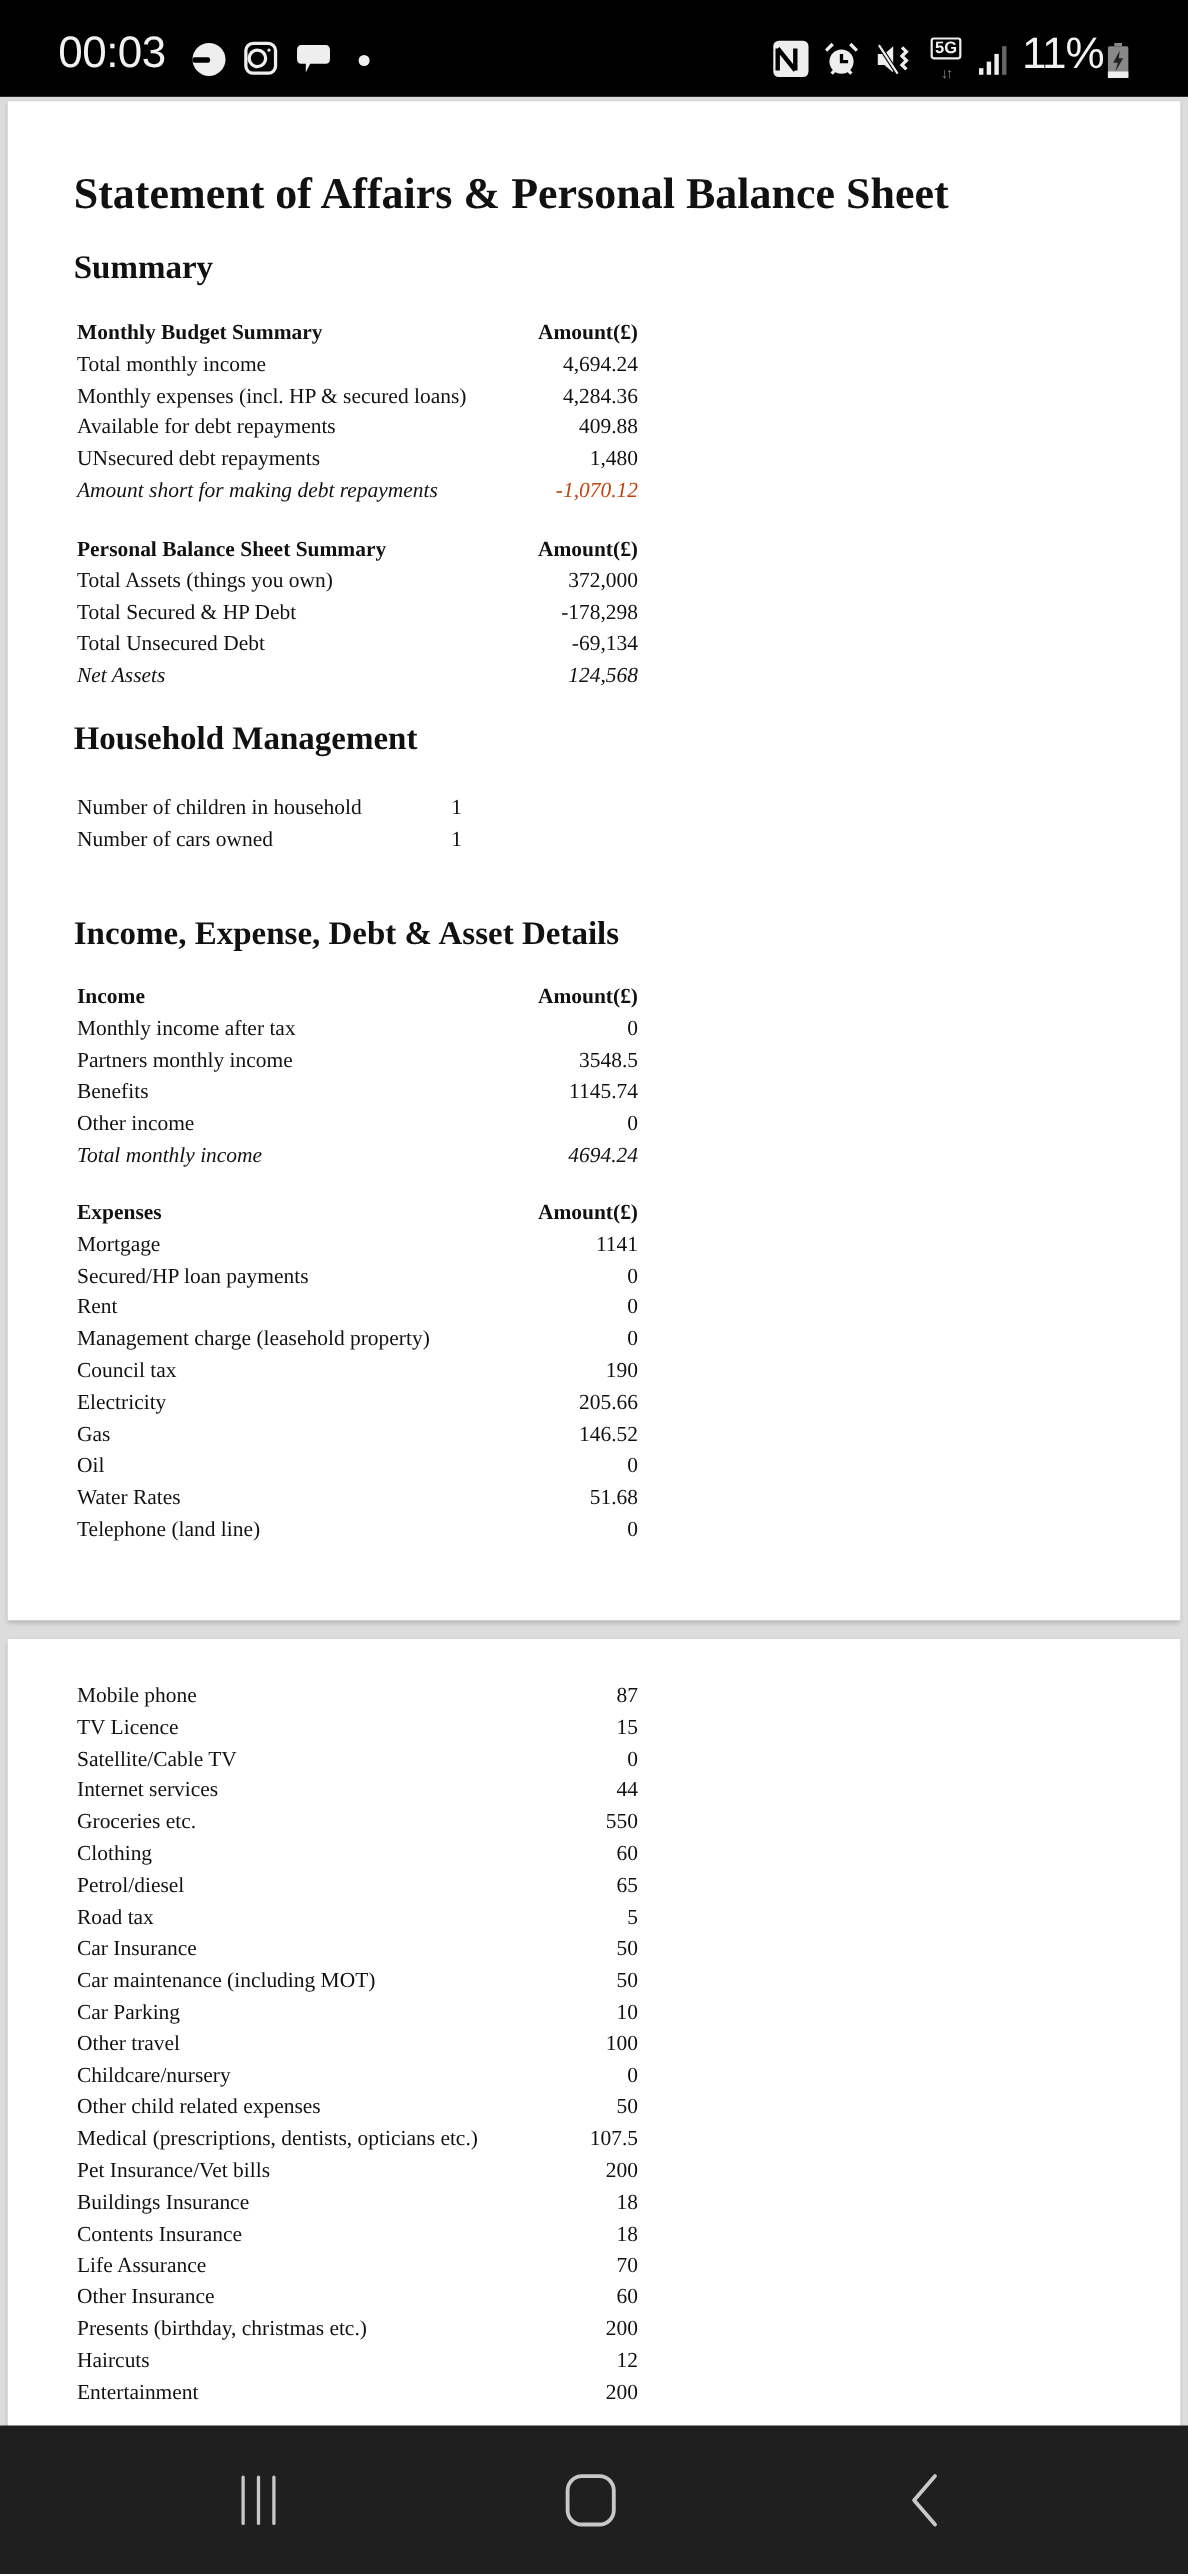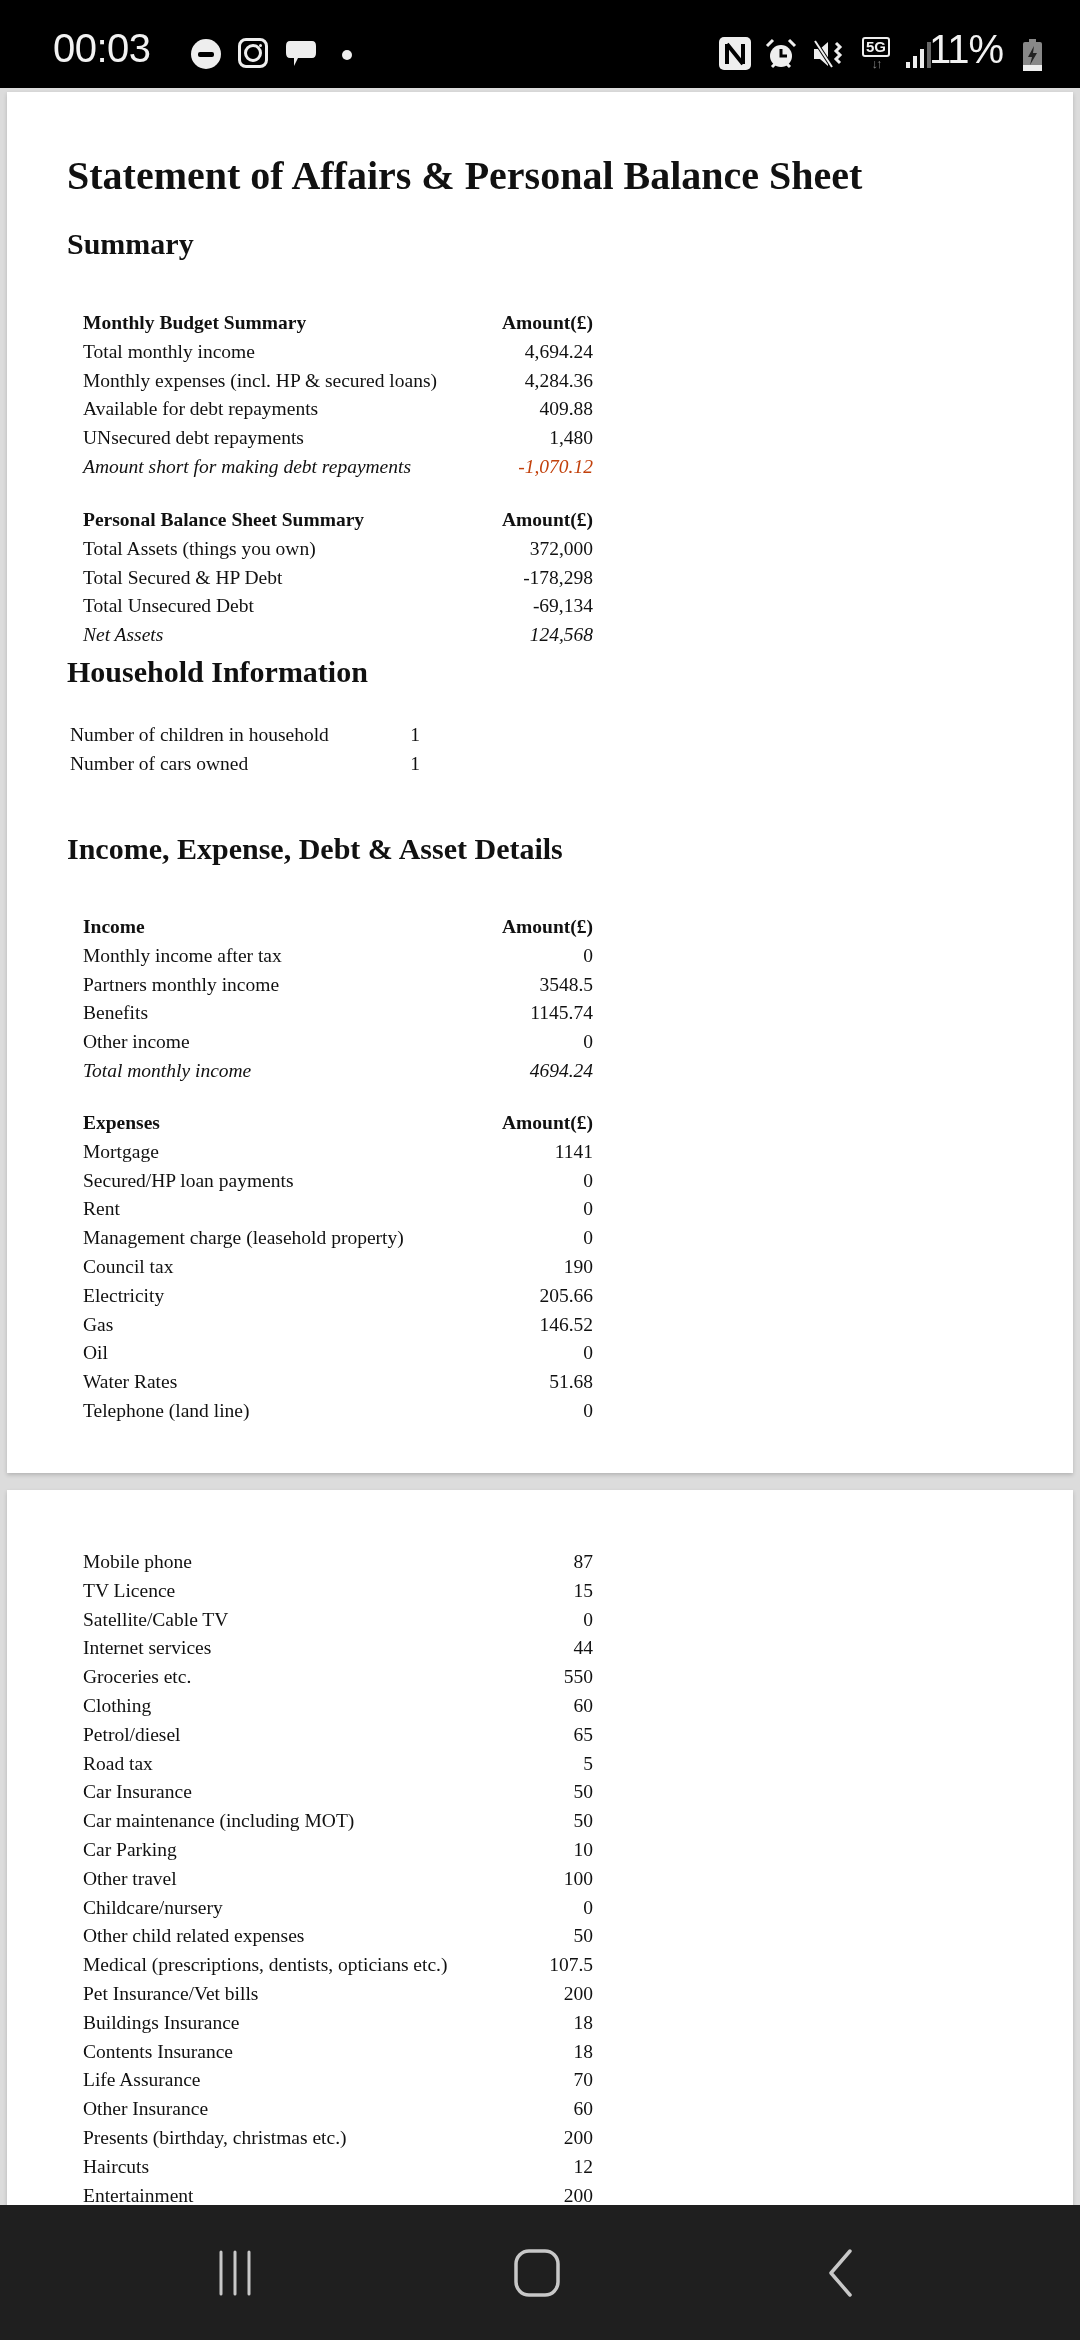--- a/index.html
+++ b/index.html
@@ -2,21 +2,21 @@
 <html><head>
 <meta charset="utf-8">
 <style>
   * { box-sizing: border-box; margin: 0; padding: 0; }
   html, body { width: 1080px; height: 2340px; overflow: hidden; background: #dcdcdc; }
   body { position: relative; font-family: "Liberation Serif", serif; color: #111; }
 
   
   .statusbar { position: absolute; left: 0; top: 0; width: 1080px; height: 88px; background: #000; color: #f2f2f2; font-family: "Liberation Sans", sans-serif; padding-left: 44px; }
   .sb-time { position: absolute; left: 53px; top: 28px; font-size: 40px; letter-spacing: -0.5px; line-height: 1; }
-  .sb-icon { position: absolute; display: flex; align-items: center; justify-content: center; margin-left: 16px; }
+  .sb-icon { position: absolute; display: flex; align-items: center; justify-content: space-between; }
   .sb-dnd { left: 175px; top: 39px; width: 30px; height: 30px; border-radius: 50%; background: #eee; }
   .sb-dnd::after { content: ""; width: 16px; height: 5px; background: #000; border-radius: 2px; }
   .sb-insta { left: 222px; top: 38px; width: 30px; height: 30px; border: 3px solid #eee; border-radius: 8px; }
   .sb-insta::before { content: ""; width: 12px; height: 12px; border: 3px solid #eee; border-radius: 50%; }
   .sb-insta::after { content: ""; position: absolute; right: 3px; top: 3px; width: 3px; height: 3px; background: #eee; border-radius: 50%; }
   .sb-chat { left: 268px; top: 40px; width: 34px; height: 26px; }
   .sb-dot { left: 326px; top: 50px; width: 10px; height: 10px; background: #eee; border-radius: 50%; }
   .sb-nfc { left: 703px; top: 37px; width: 32px; height: 33px; background: #eee; border-radius: 5px; color: #000; font-weight: bold; font-size: 26px; }
   .sb-alarm { left: 748px; top: 37px; width: 34px; height: 34px; }
   .sb-mute { left: 796px; top: 37px; width: 32px; height: 34px; }
@@ -28,21 +28,21 @@
   .sb-batt { left: 1007px; top: 39px; width: 19px; height: 32px; }
 
   
   .page { position: absolute; left: 7px; width: 1066px; background: #fff; box-shadow: 0 2px 4px rgba(0,0,0,0.18); overflow: hidden; }
   .page1 { top: 92px; height: 1381px; }
   .page2 { top: 1490px; height: 760px; }
 
   .doc-title { position: absolute; left: 60px; top: 60px; font-size: 40px; font-weight: bold; white-space: nowrap; text-align: center; }
   .h2 { position: absolute; left: 60px; font-size: 30px; font-weight: bold; white-space: nowrap; }
 
-  .tbl { position: absolute; left: 76px; width: 510px; margin-top: 20px; }
+  .tbl { position: absolute; left: 63px; width: 510px; }
   .row { height: 28.8px; display: flex; justify-content: space-between; align-items: baseline; font-size: 19.5px; line-height: 28.8px; white-space: nowrap; }
   .row .val { text-align: right; }
   .row.head { font-weight: bold; }
   .row.italic { font-style: italic; }
   .row .val.muted { color: #c2410c; }
 
   .hh { position: absolute; left: 63px; width: 360px; }
   .hh .row { justify-content: space-between; }
   .hh .val { width: 30px; text-align: center; }
 
@@ -155,21 +155,21 @@
     <div class="row">
         <span>Total Unsecured Debt</span>
         <span class="val">-69,134</span>
       </div>
     <div class="row italic">
         <span>Net Assets</span>
         <span class="val">124,568</span>
       </div>
   </div>
 
-  <div class="h2" style="top:563px;">Household Information</div>
+  <div class="h2" style="top:563px;">Household Management</div>
 
   <div class="hh" style="top:629px;">
     <div class="row">
         <span>Number of children in household</span>
         <span class="val">1</span>
       </div>
     <div class="row">
         <span>Number of cars owned</span>
         <span class="val">1</span>
       </div>

